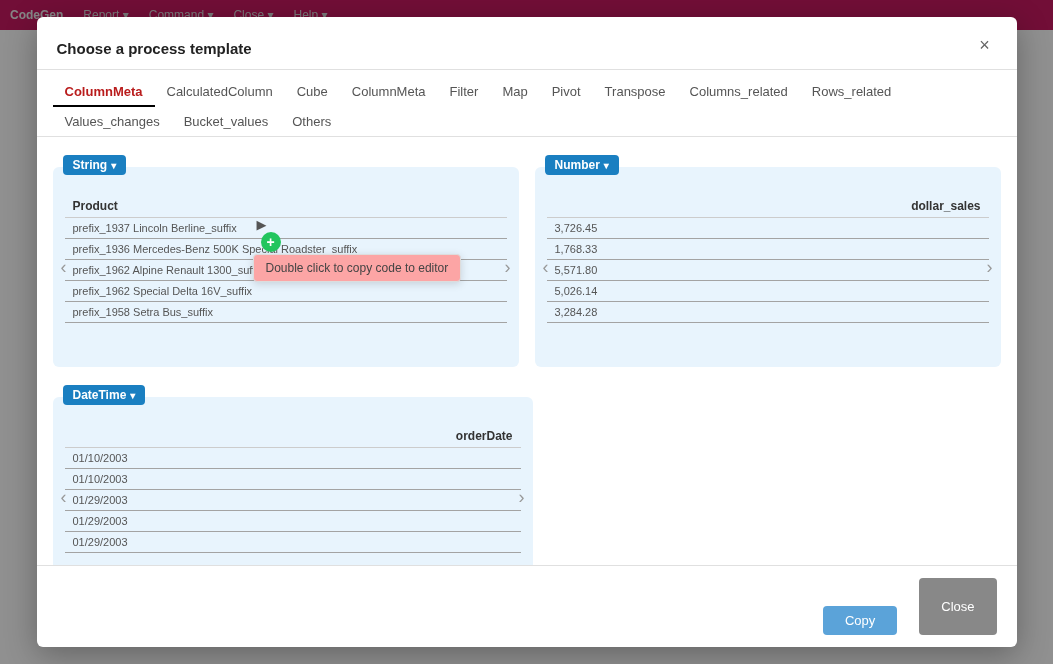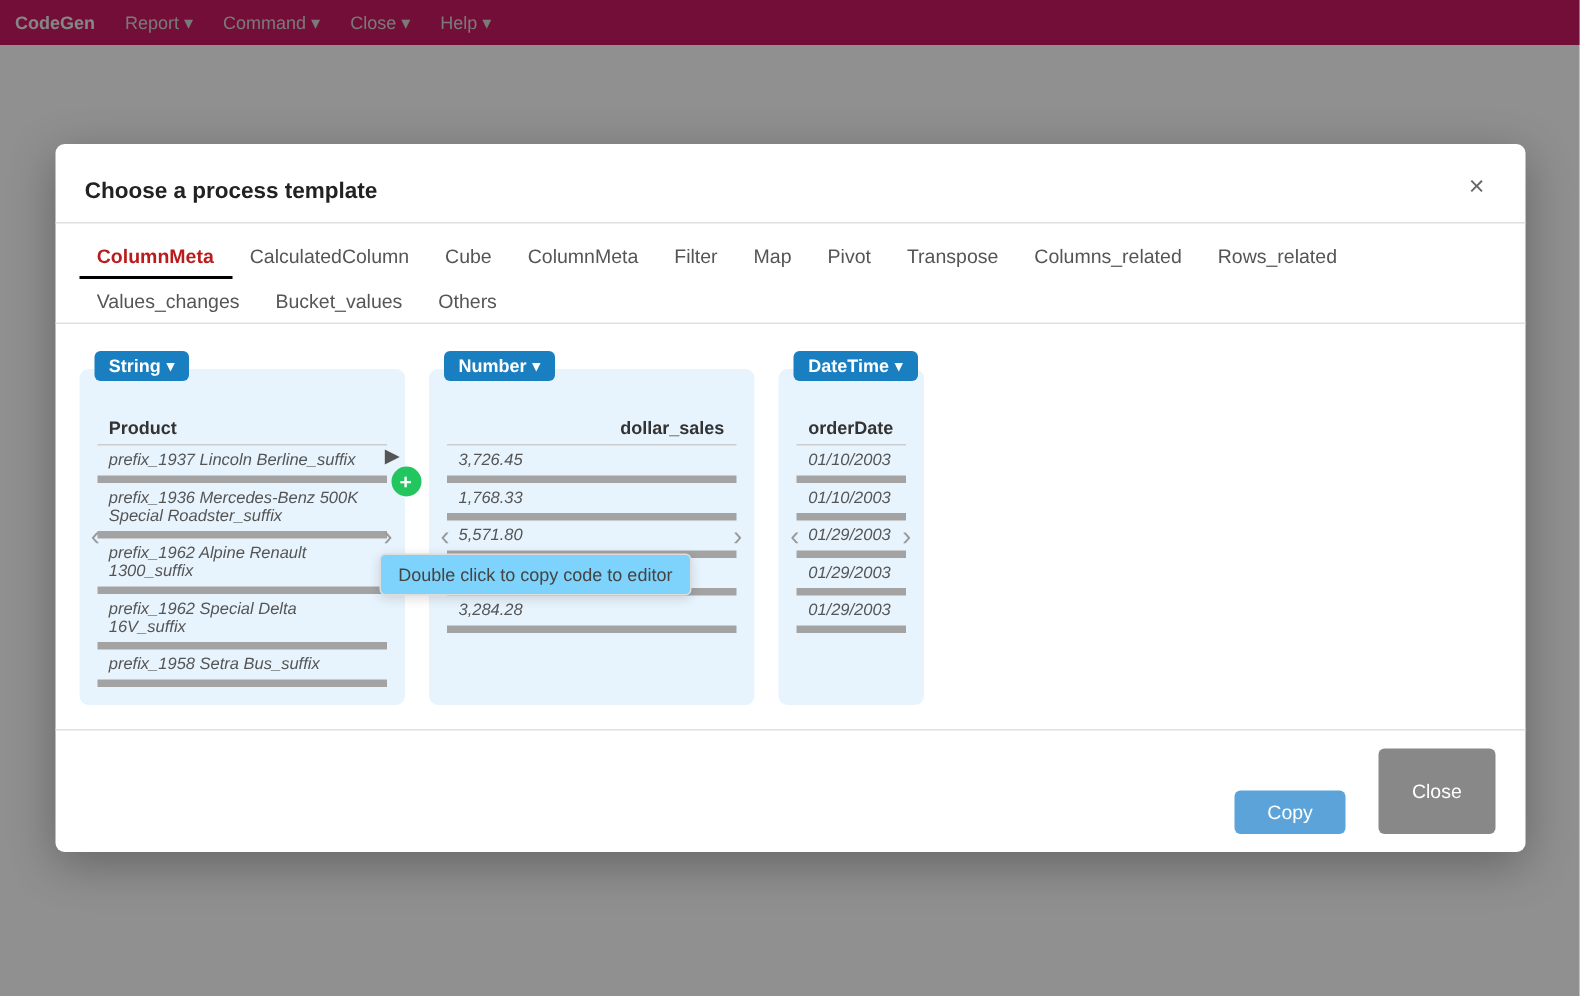--- a/index.html
+++ b/index.html
@@ -111,21 +111,21 @@
       border-bottom: 2px solid #000000;
       font-weight: 600;
     }
 
     
     .modal-body {
       padding: 16px;
       flex: 1;
       overflow-y: auto;
       display: flex;
-      flex-direction: row;
+      flex-direction: column;
       gap: 16px;
     }
 
     
     .cards-row {
       display: flex;
       gap: 16px;
     }
 
     
@@ -183,22 +183,21 @@
       font-weight: 600;
       color: #333;
       padding: 4px 8px;
       border-bottom: 1px solid #ccc;
     }
     .card-table th.right { text-align: right; }
     .card-table td {
       font-size: 11px;
       color: #555;
       padding: 4px 8px;
-      border-bottom: 5px solid #a3a3a3;
-      font-style: italic;
+      border-bottom: 1px solid #a3a3a3;
     }
     .card-table td.right { text-align: left; }
 
     
     .tooltip-container {
       position: absolute;
       top: 100px;
       left: 320px;
       z-index: 200;
       display: flex;
@@ -213,29 +212,28 @@
       display: flex;
       align-items: center;
       justify-content: center;
       color: #fff;
       font-size: 14px;
       font-weight: bold;
       margin-bottom: 2px;
       margin-left: 8px;
     }
     .tooltip-box {
-      background: #7dd3fc;
+      background: #fca5a5;
       border: 1px solid #ddd;
       border-radius: 4px;
       padding: 6px 12px;
       font-size: 12px;
       color: #444;
       box-shadow: 0 2px 8px rgba(0,0,0,0.15);
       white-space: nowrap;
-      margin-top: 36px;
     }
 
     
     .modal-footer {
       padding: 12px 20px;
       border-top: 1px solid #e0e0e0;
       display: flex;
       justify-content: flex-end;
       gap: 10px;
     }

